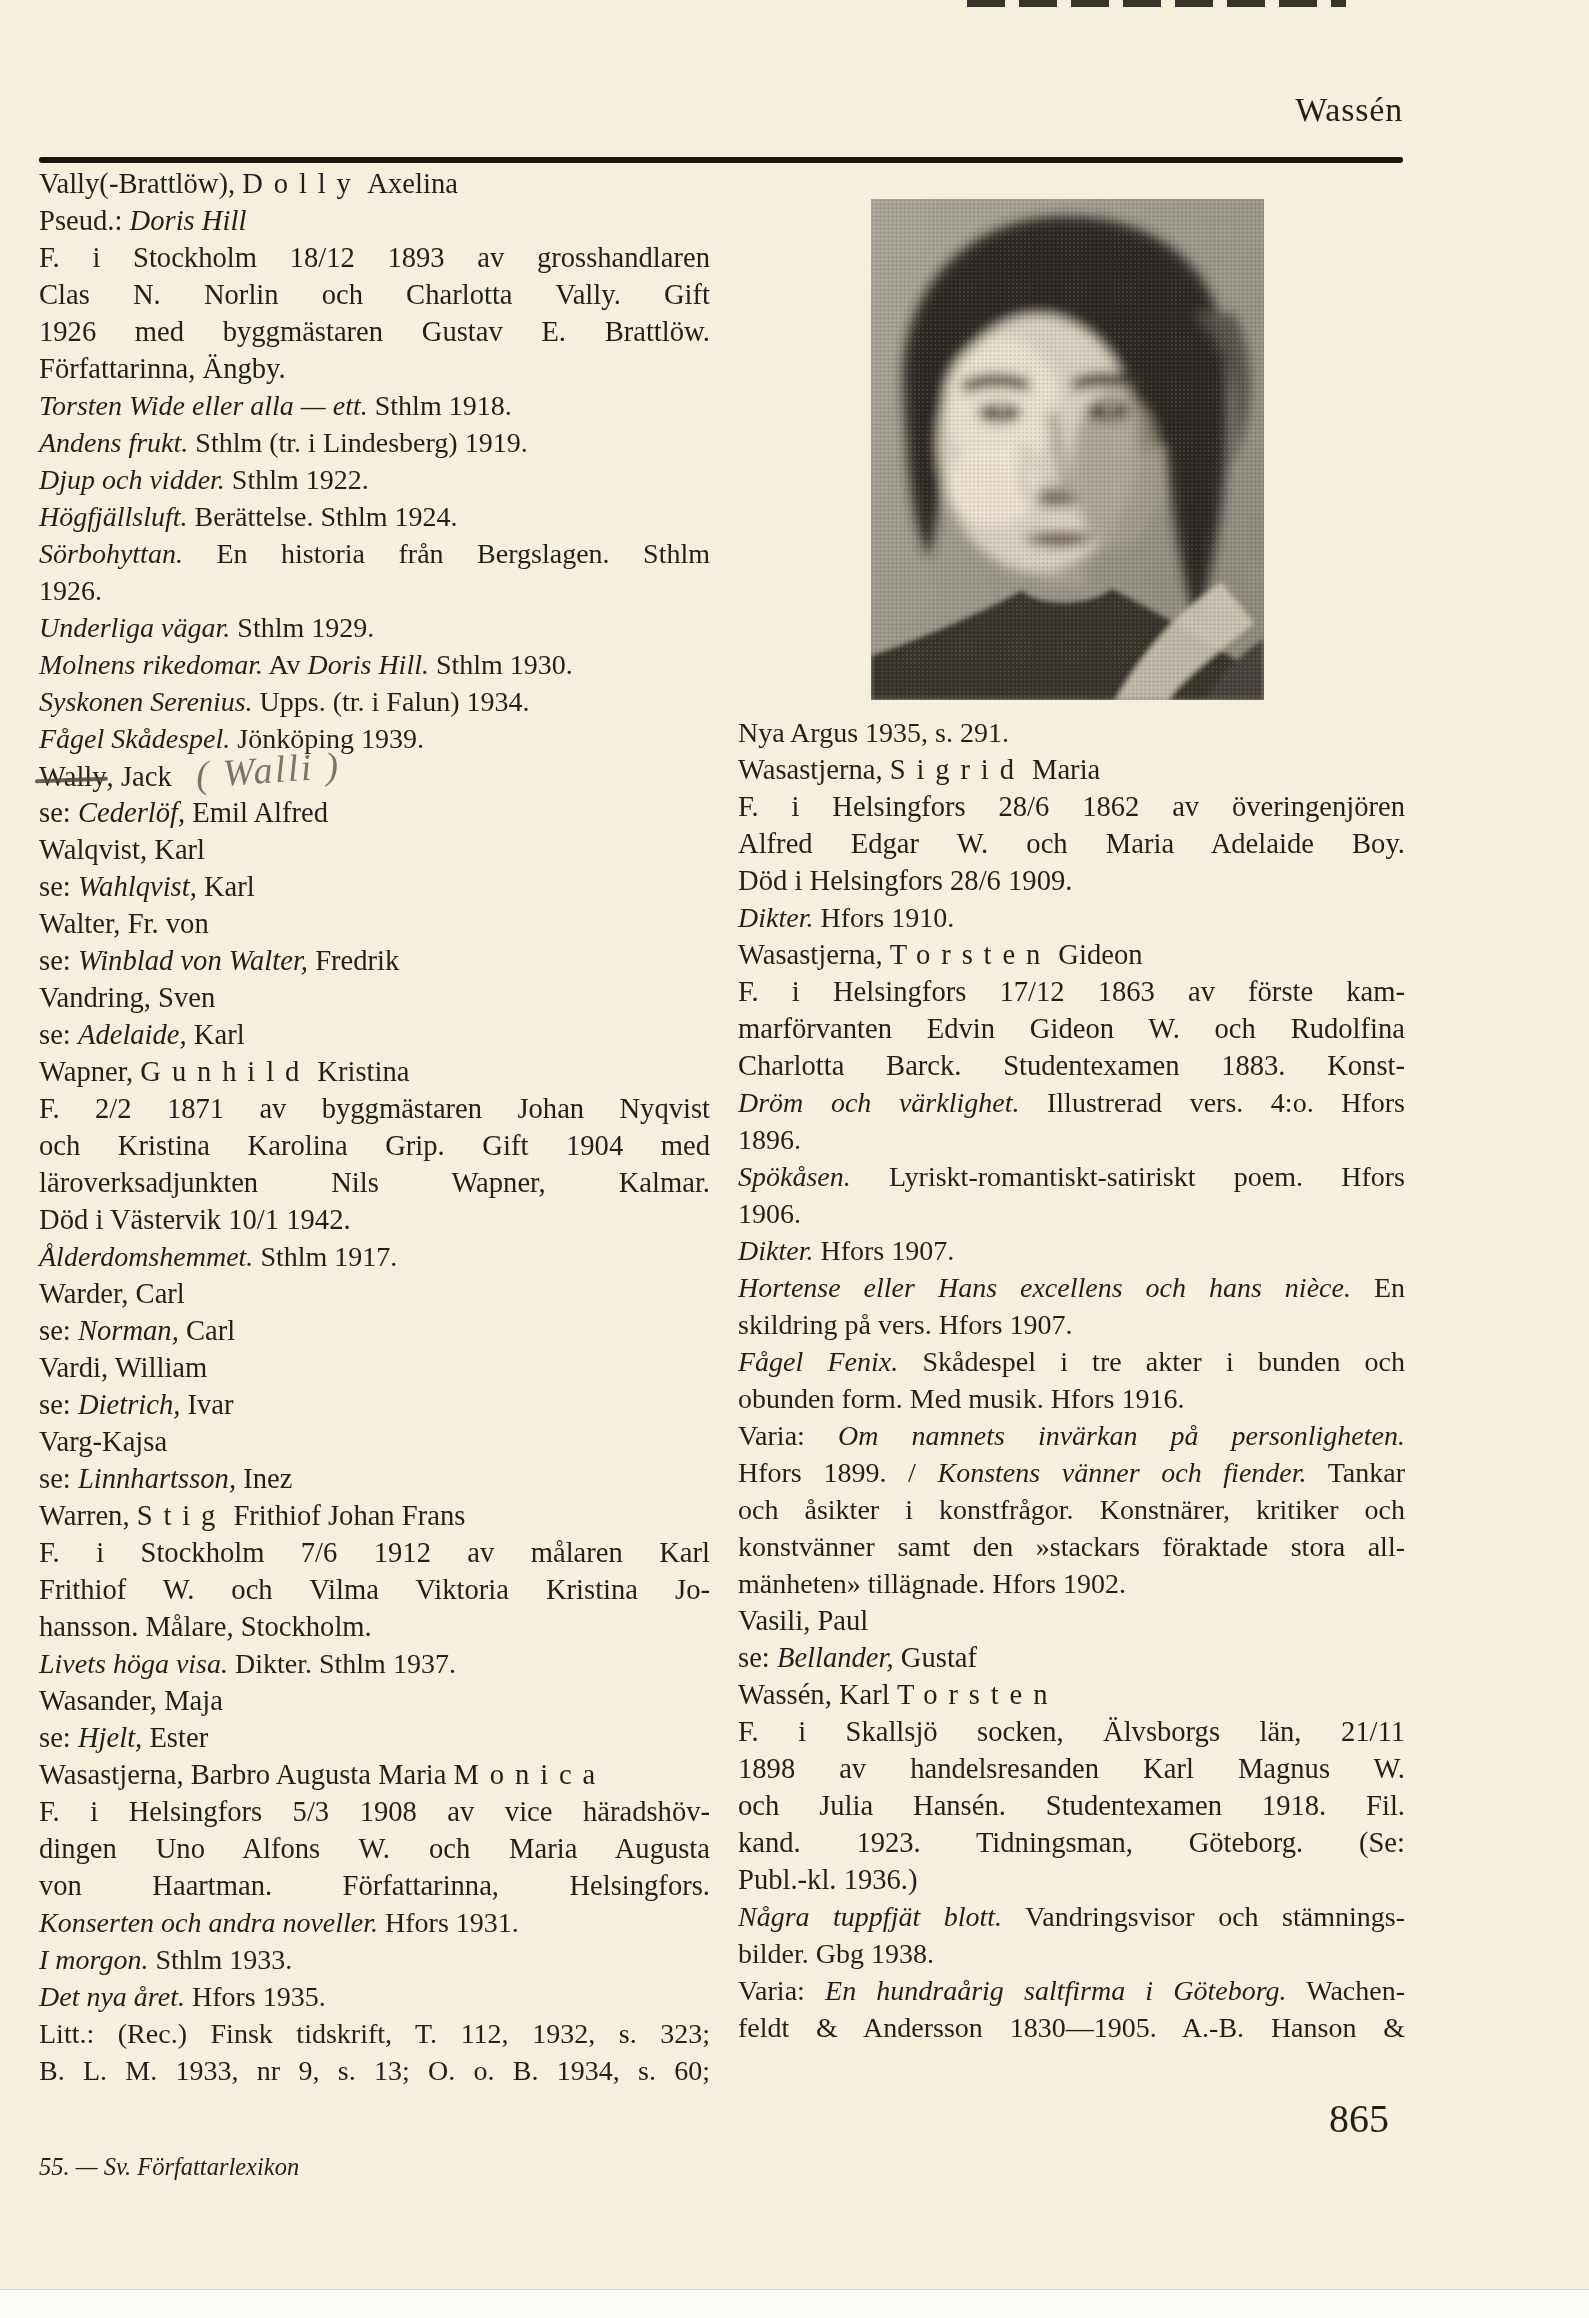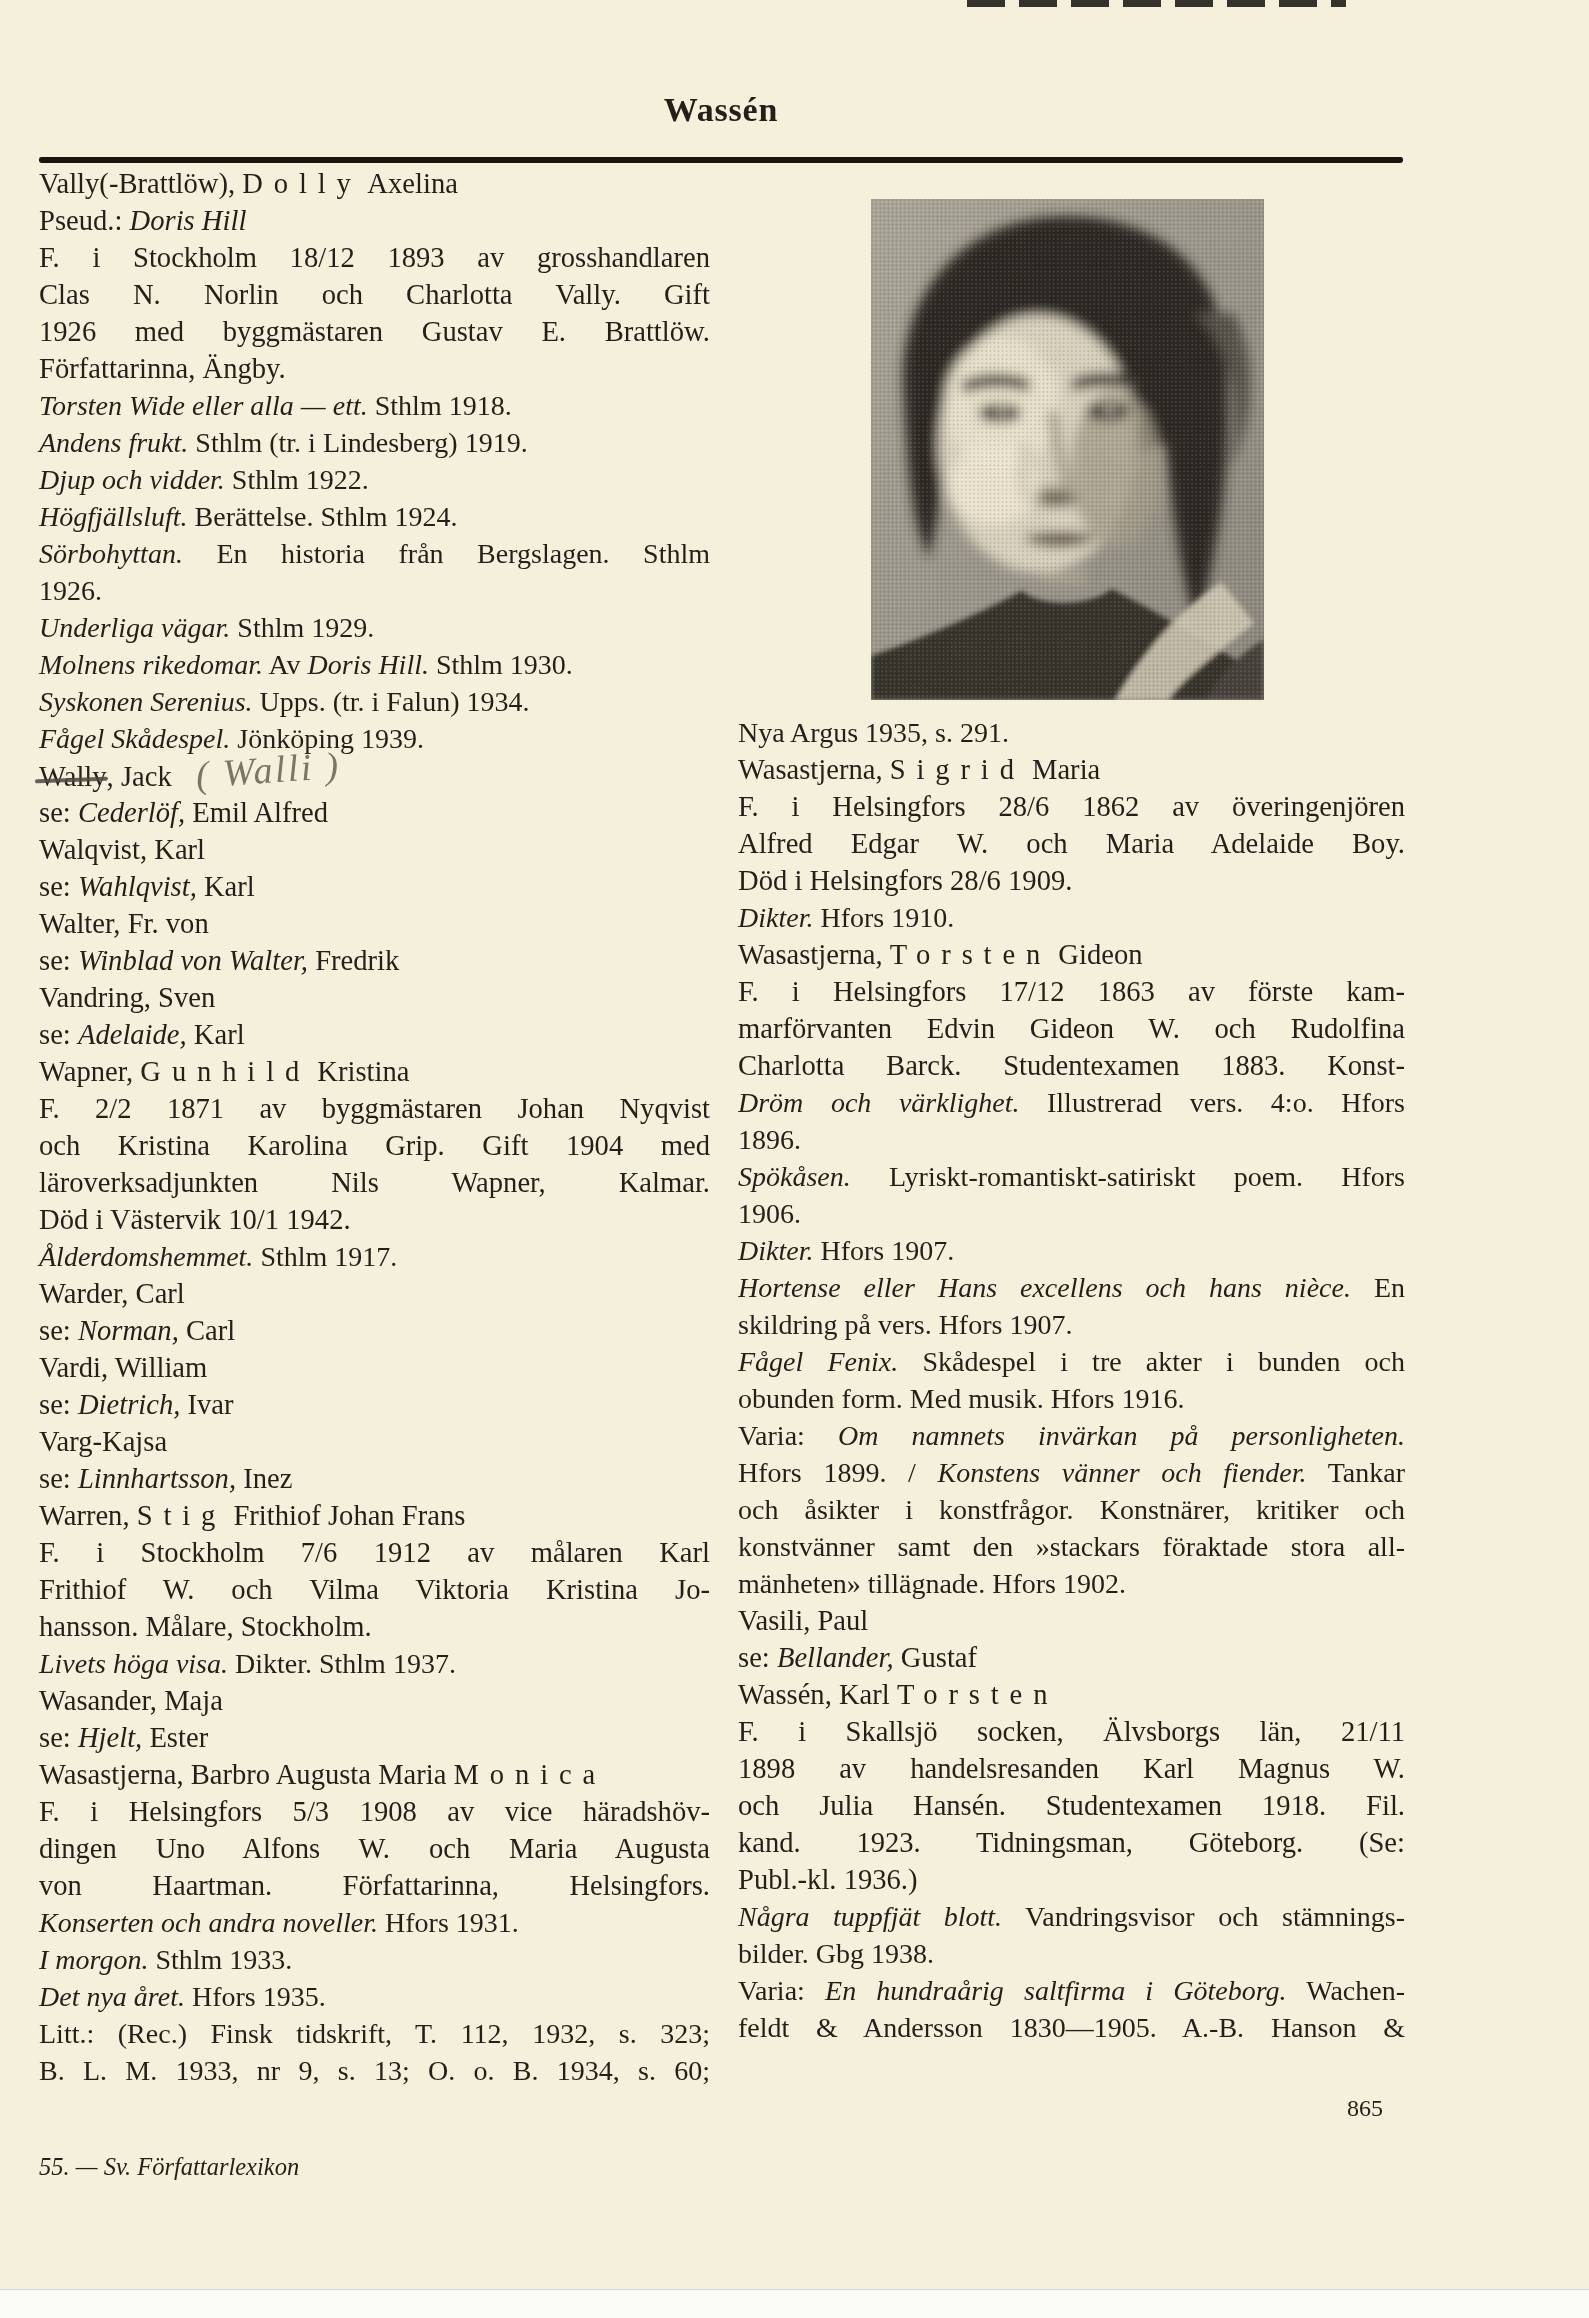--- a/index.html
+++ b/index.html
@@ -11,21 +11,21 @@
     font-family:"Liberation Serif", serif;
     color:var(--ink,#231f19);
   }
   .scan-dashes{
     position:absolute;left:967px;top:0;width:379px;height:7.3px;
     background:repeating-linear-gradient(90deg,#14110d 0 38px,transparent 38px 52px);
     opacity:.85;
   }
   .running-head{
     position:absolute;left:39px;top:91px;width:1364px;
-    text-align:center;font-weight:bold;font-size:34px;letter-spacing:0.8px;
+    text-align:right;font-weight:normal;font-size:34px;letter-spacing:0.8px;
   }
   .header-rule{
     position:absolute;left:39px;top:157px;width:1364px;height:5.7px;
     background:#18140f;border-radius:2.4px;
   }
   .col{position:absolute;}
   .col-left{left:39px;top:165px;width:671px;}
   .col-right{left:738px;top:714px;width:667px;}
   .line{display:block;height:37px;line-height:37px;font-size:28.6px;white-space:normal;}
   .line.bib{font-size:28px;}
@@ -45,22 +45,22 @@
     color:var(--pencil,#7b7467);
     transform:rotate(-4deg) translateY(-3.3px);
     letter-spacing:2.4px;
   }
   .photo-wrap{position:absolute;left:871px;top:199px;width:393px;height:501px;}
   .photo-wrap svg{display:block;width:393px;height:501px;}
   .footer-note{
     position:absolute;left:39px;top:2139px;font-style:italic;font-size:24.5px;margin-top:14px;
   }
   .page-number{
-    position:absolute;left:33px;top:2095px;width:1350px;
-    text-align:right;font-size:24px;
+    position:absolute;left:39px;top:2095px;width:1350px;
+    text-align:right;font-size:40px;
   }
   .scan-strip{
     position:absolute;left:0;top:2289px;width:1589px;height:29px;
     background:#fbfbf8;border-top:0.8px solid #d8d2e0;
   }
 </style>
 </head>
 <body>
 
 <div class="page" style="--paper: #f5f0db; --ink: #231f19; --pencil: #7b7467;">

